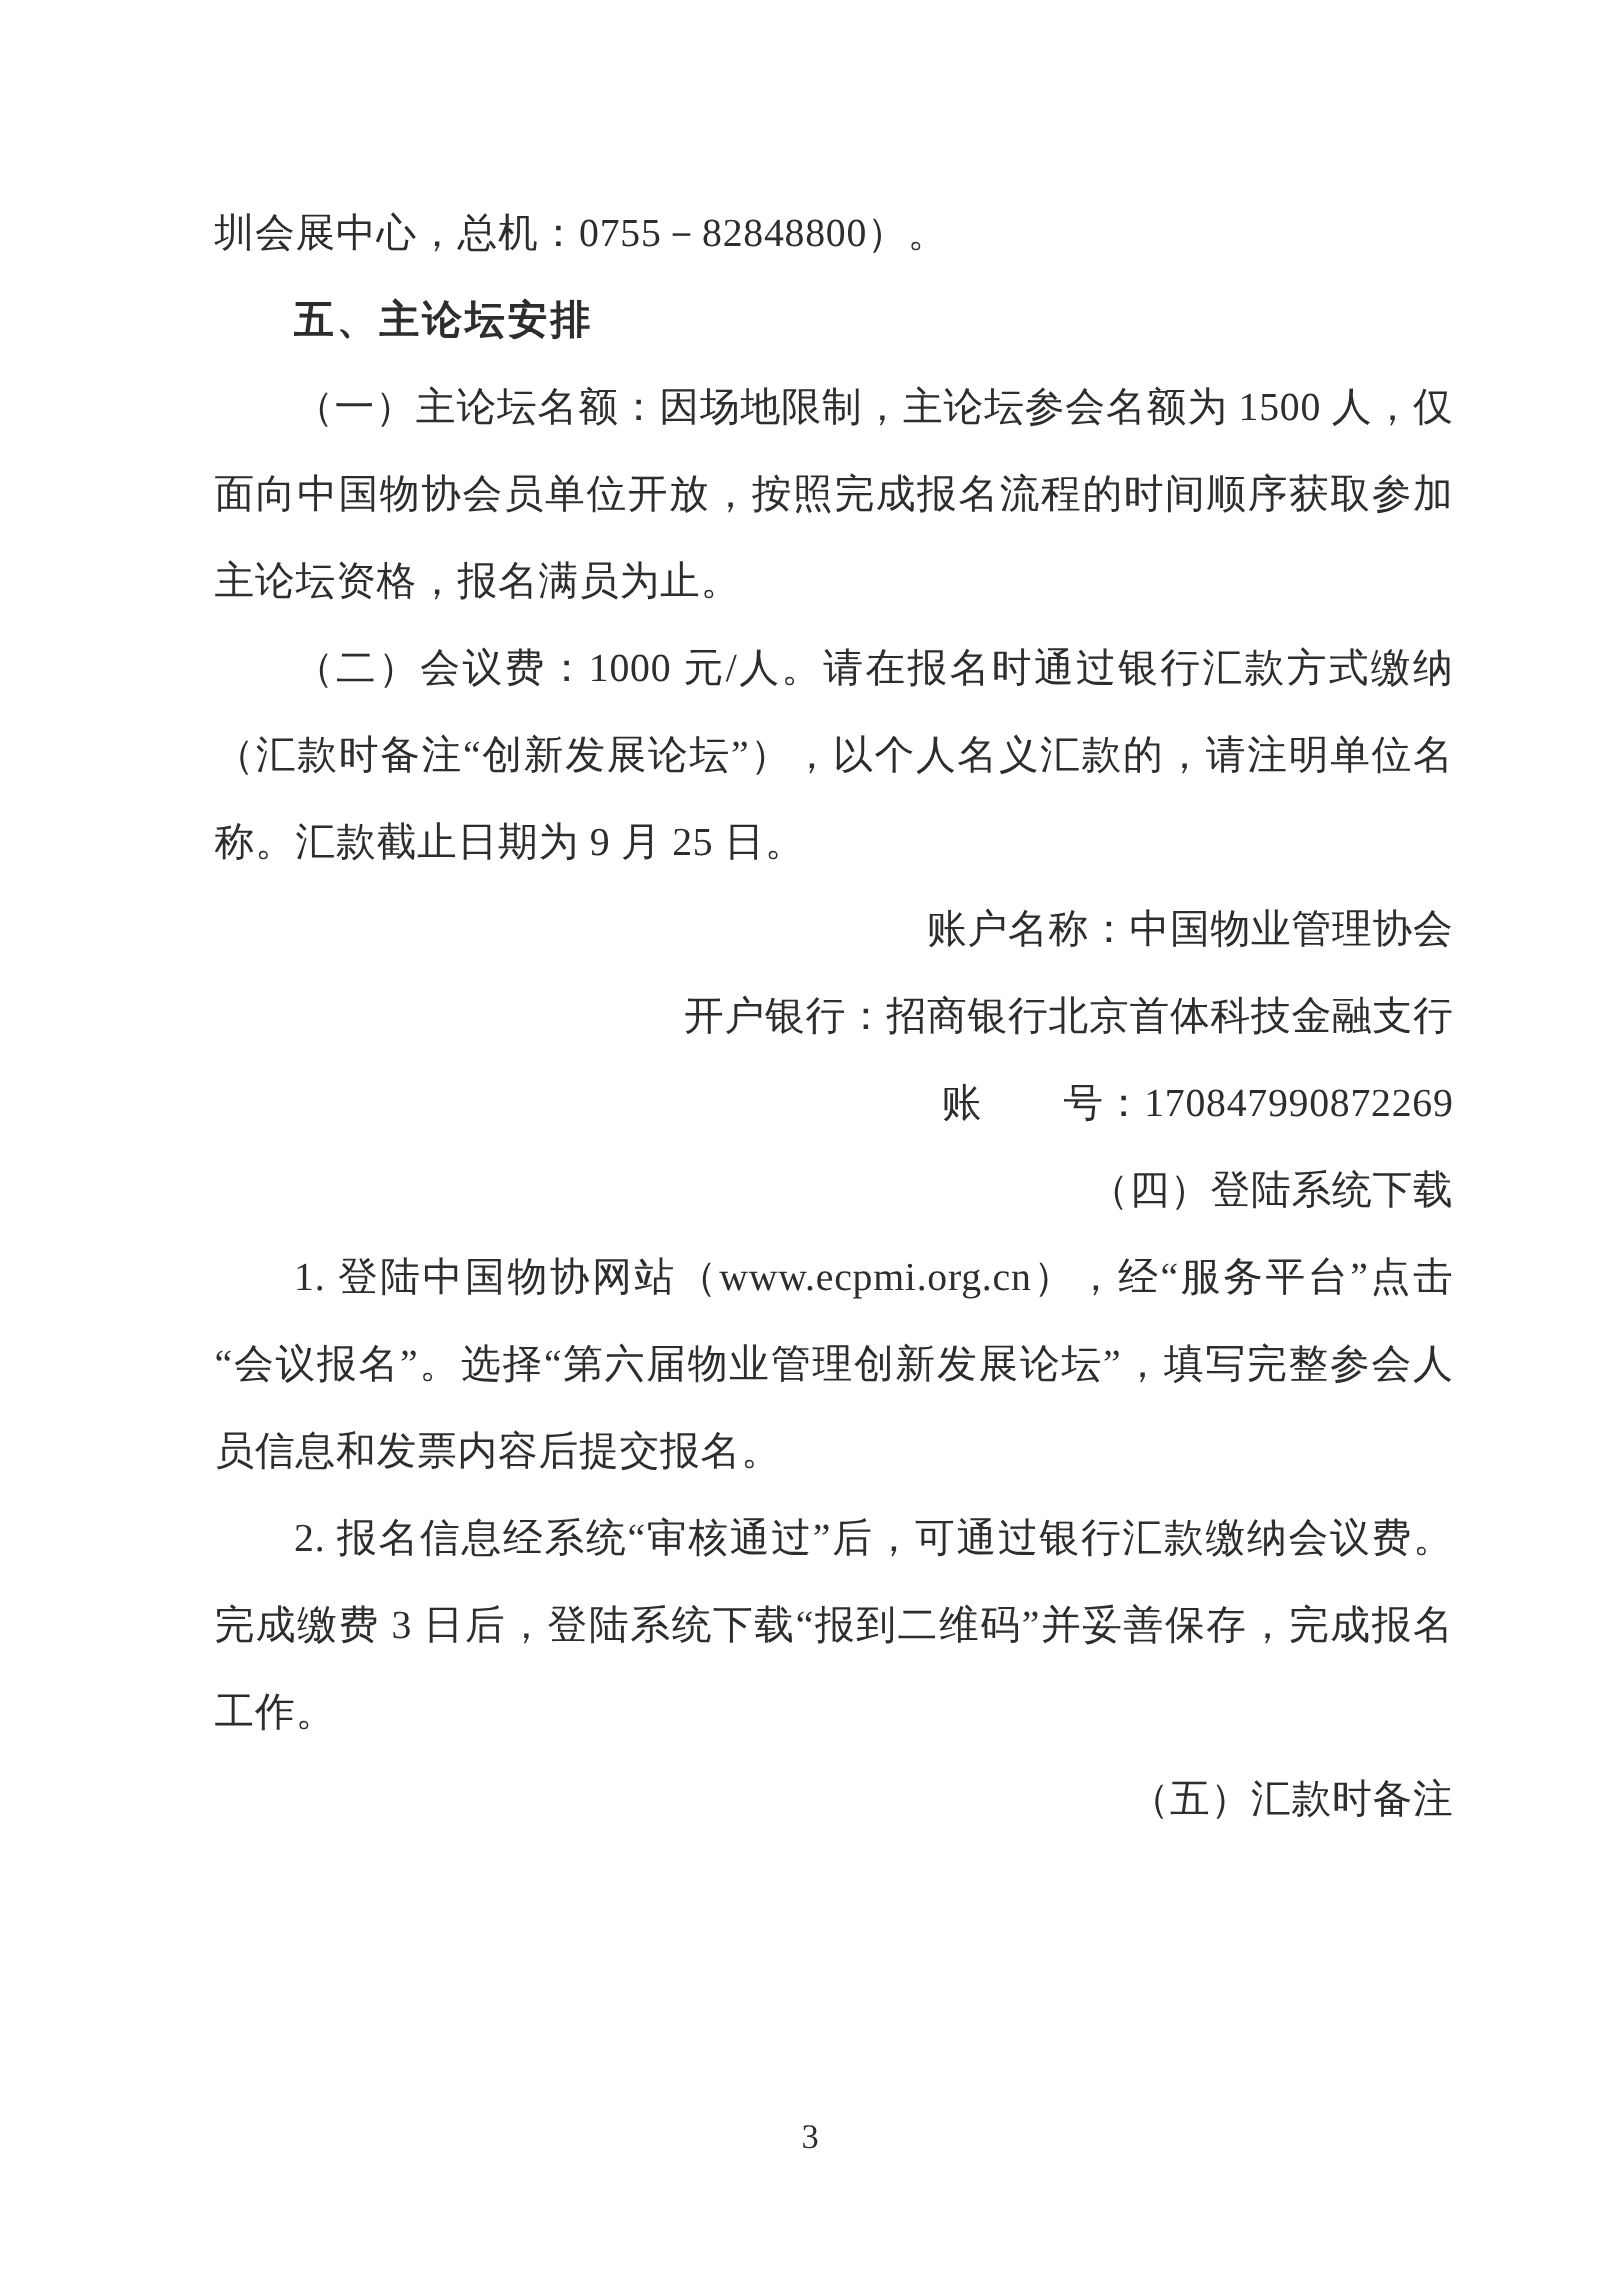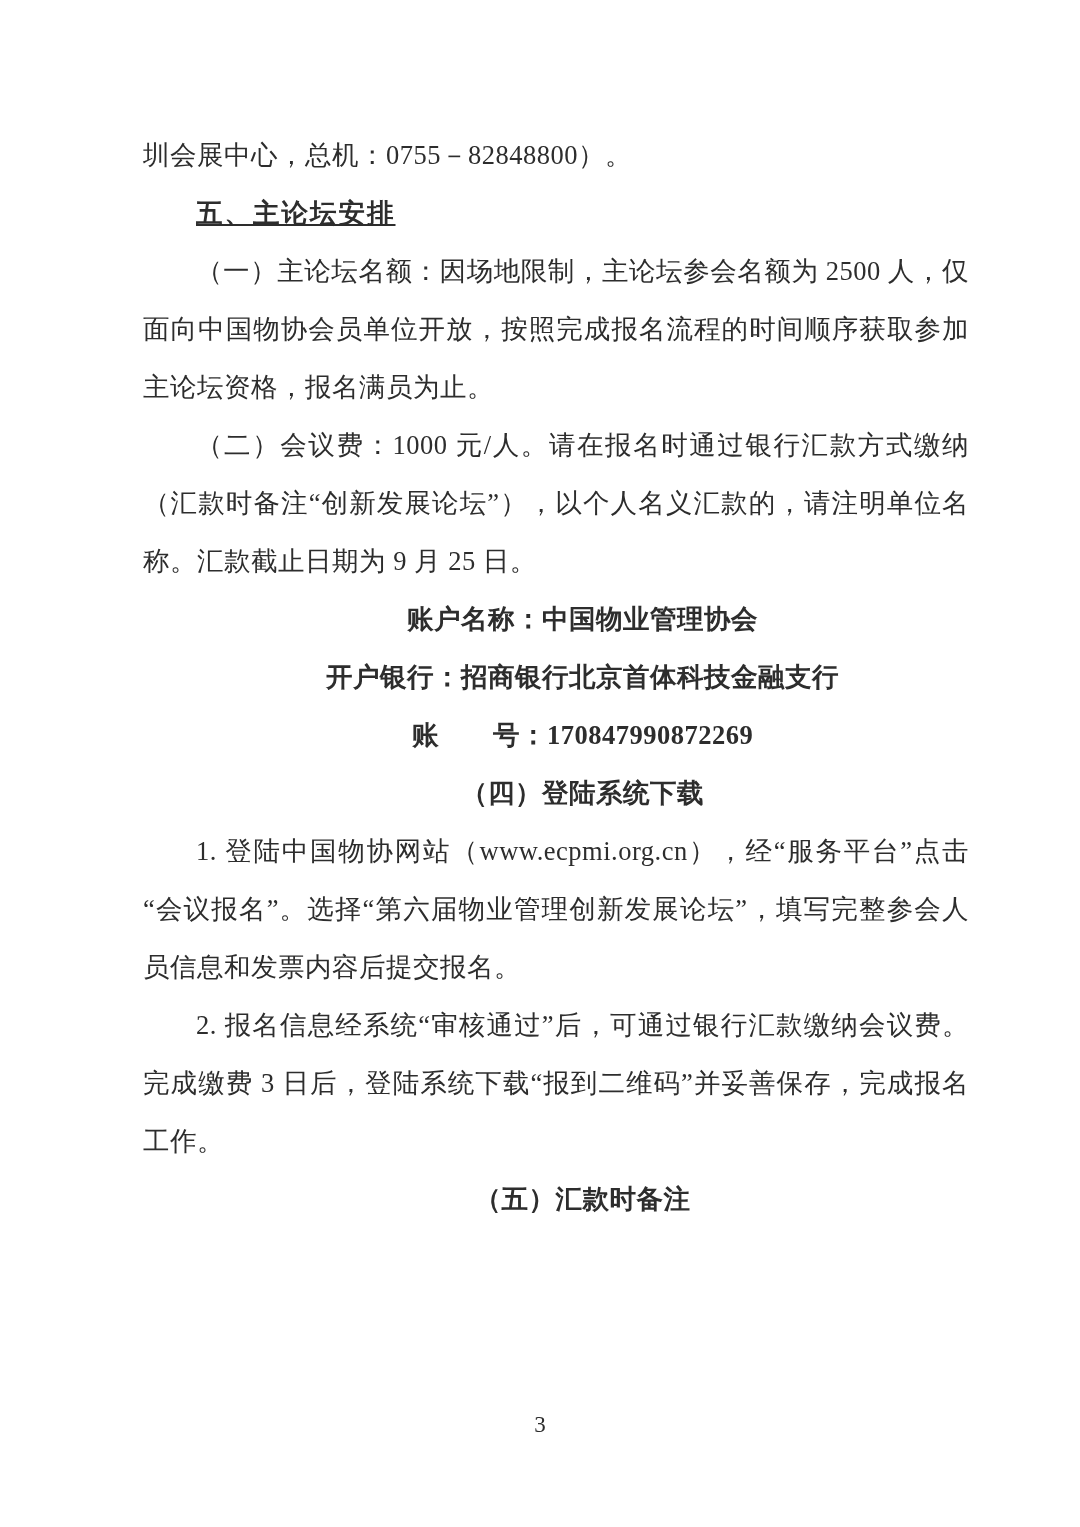--- a/index.html
+++ b/index.html
@@ -31,46 +31,44 @@
     letter-spacing: 0.5px;
     word-break: break-all;
   }
   .indent {
     text-indent: 2em;
   }
   .heading {
     font-weight: 700;
     text-indent: 2em;
     letter-spacing: 2px;
-    text-decoration: underline;
   }
   .short {
-    text-align: center;
-    font-weight: bold;
+    text-align: right;
   }
   .footer {
     position: absolute;
     top: 1410px;
     left: 0;
     width: 100%;
     text-align: center;
     font-size: 23px;
     line-height: 30px;
     color: #2d2d2d;
     font-family: "Liberation Serif", "DejaVu Serif", serif;
   }
 </style>
 </head>
 <body>
 
 <div class="page">
   <div class="doc">
     <p class="ln">圳会展中心，总机：0755－82848800）。</p>
     <p class="ln heading">五、主论坛安排</p>
-    <p class="ln indent">（一）主论坛名额：因场地限制，主论坛参会名额为 2500 人，仅面向中国物协会员单位开放，按照完成报名流程的时间顺序获取参加主论坛资格，报名满员为止。</p>
+    <p class="ln indent">（一）主论坛名额：因场地限制，主论坛参会名额为 1500 人，仅面向中国物协会员单位开放，按照完成报名流程的时间顺序获取参加主论坛资格，报名满员为止。</p>
     <p class="ln indent">（二）会议费：1000 元/人。请在报名时通过银行汇款方式缴纳（汇款时备注“创新发展论坛”），以个人名义汇款的，请注明单位名称。汇款截止日期为 9 月 25 日。</p>
     <p class="ln indent short">账户名称：中国物业管理协会</p>
     <p class="ln indent short">开户银行：招商银行北京首体科技金融支行</p>
     <p class="ln indent short">账　　号：170847990872269</p>
     <p class="ln indent short">（四）登陆系统下载</p>
     <p class="ln indent">1. 登陆中国物协网站（www.ecpmi.org.cn），经“服务平台”点击“会议报名”。选择“第六届物业管理创新发展论坛”，填写完整参会人员信息和发票内容后提交报名。</p>
     <p class="ln indent">2. 报名信息经系统“审核通过”后，可通过银行汇款缴纳会议费。完成缴费 3 日后，登陆系统下载“报到二维码”并妥善保存，完成报名工作。</p>
     <p class="ln indent short">（五）汇款时备注</p>
   </div>
   <div class="footer">3</div>

